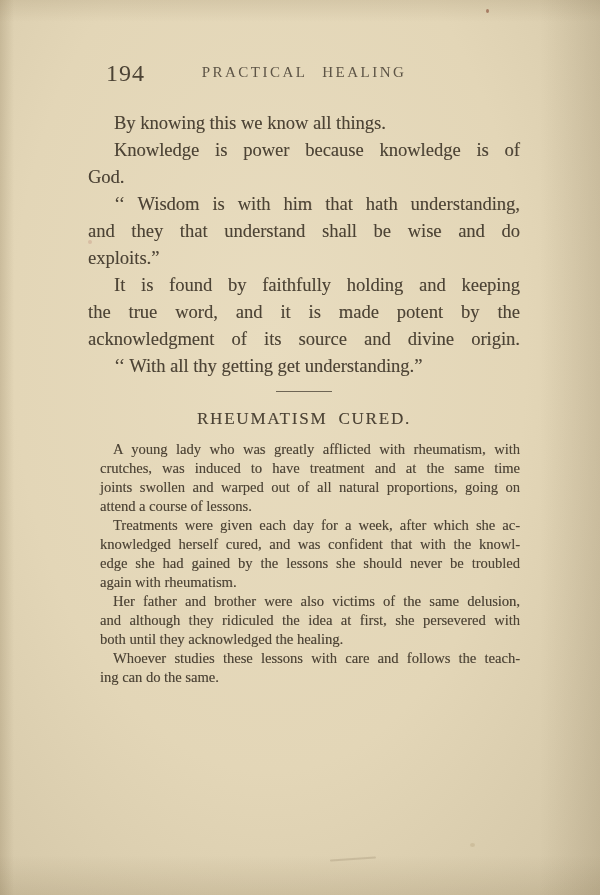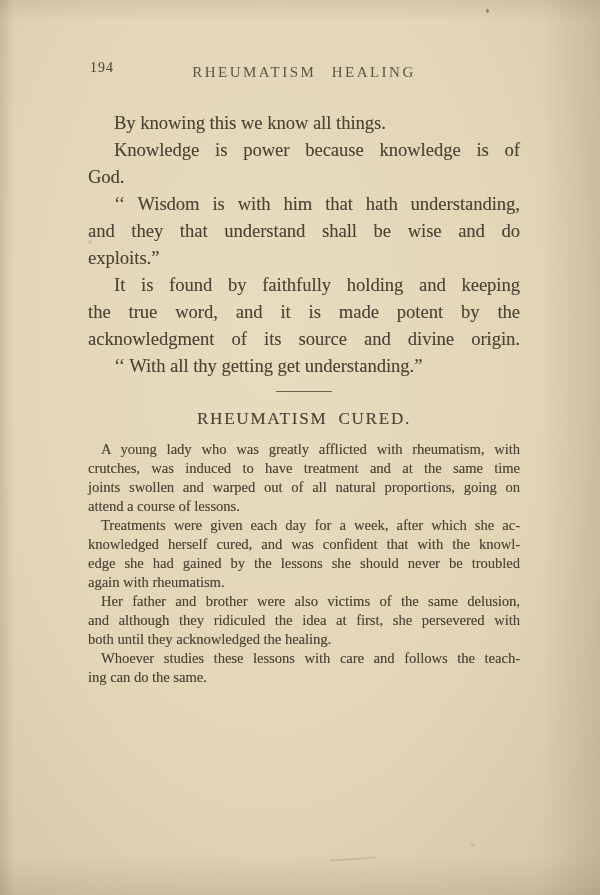--- a/index.html
+++ b/index.html
@@ -17,22 +17,22 @@
       linear-gradient(270deg, rgba(105,88,58,.16) 0px, rgba(105,88,58,.07) 34px, rgba(105,88,58,0) 60px),
       linear-gradient(180deg, rgba(110,90,55,.13) 0px, rgba(110,90,55,0) 22px),
       linear-gradient(0deg, rgba(110,90,55,.15) 0px, rgba(110,90,55,0) 40px),
       radial-gradient(ellipse at 45% 38%, var(--paper_hi) 0%, var(--paper) 55%, var(--paper_edge) 100%);
   }
   .content{
     position:absolute;left:88px;top:0;width:432px;
   }
   .page-head{position:relative;margin-top:60px;height:26px;}
   .page-number{
-    position:absolute;left:2px;top:0;
-    font-size:14px;letter-spacing:1px;color:var(--ink);
+    position:absolute;left:18px;top:0;
+    font-size:24px;letter-spacing:1px;color:var(--ink);
   }
   .running-header{
     position:absolute;left:0;right:0;top:4px;
     text-align:center;font-size:15px;
     letter-spacing:2.5px;word-spacing:9px;
     color:var(--ink_light);
   }
   .main-text{margin-top:24px;}
   .main-text .line{
     font-size:18.5px;line-height:27px;
@@ -47,20 +47,21 @@
   .section-heading{
     margin-top:17px;text-align:center;
     font-size:17px;letter-spacing:1.8px;word-spacing:5px;
     color:var(--ink);
     text-shadow:0.3px 0.3px 0.5px rgba(76,67,53,.35);
   }
   .section-text{margin-top:11px;}
   .section-text .line{
     font-size:14.5px;line-height:19px;
     text-shadow:0.3px 0.3px 0.5px rgba(70,61,48,.4);
+    margin-left:12px;
   }
   .section-text .in{text-indent:13px;}
   .speck{position:absolute;border-radius:50%;}
   .speck-1{left:486px;top:9px;width:3px;height:4px;background:rgba(125,60,40,.55);}
   .speck-2{left:88px;top:240px;width:4px;height:4px;background:rgba(180,110,100,.25);}
   .speck-3{left:330px;top:858px;width:46px;height:2px;border-radius:2px;
            background:rgba(110,95,65,.18);transform:rotate(-4deg);}
   .speck-4{left:470px;top:843px;width:5px;height:4px;background:rgba(150,120,80,.18);}
 </style>
 </head>
@@ -68,21 +69,21 @@
 
 <div class="sheet">
   <span class="speck speck-1"></span>
   <span class="speck speck-2"></span>
   <span class="speck speck-3"></span>
   <span class="speck speck-4"></span>
 
   <div class="content">
     <div class="page-head">
       <span class="page-number">194</span>
-      <span class="running-header">RHEUMATISM HEALING</span>
+      <span class="running-header">PRACTICAL HEALING</span>
     </div>
 
     <div class="main-text">
         <div class="line in">By knowing this we know all things.</div>
         <div class="line j in">Knowledge is power because knowledge is of</div>
         <div class="line">God.</div>
         <div class="line j in">‘‘ Wisdom is with him that hath understanding,</div>
         <div class="line j">and they that understand shall be wise and do</div>
         <div class="line">exploits.”</div>
         <div class="line j in">It is found by faithfully holding and keeping</div>

